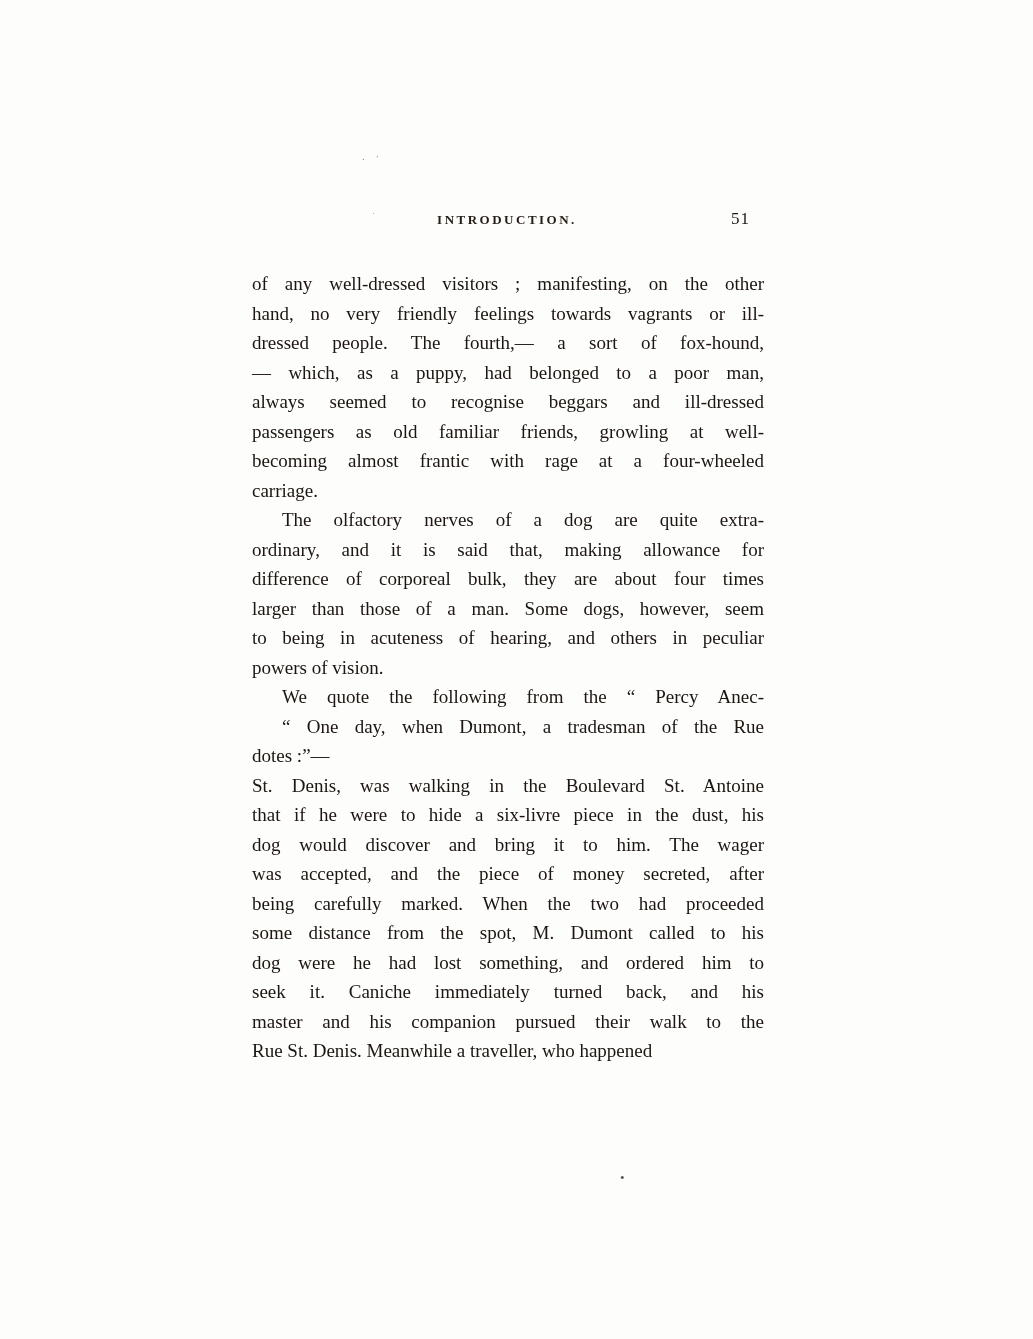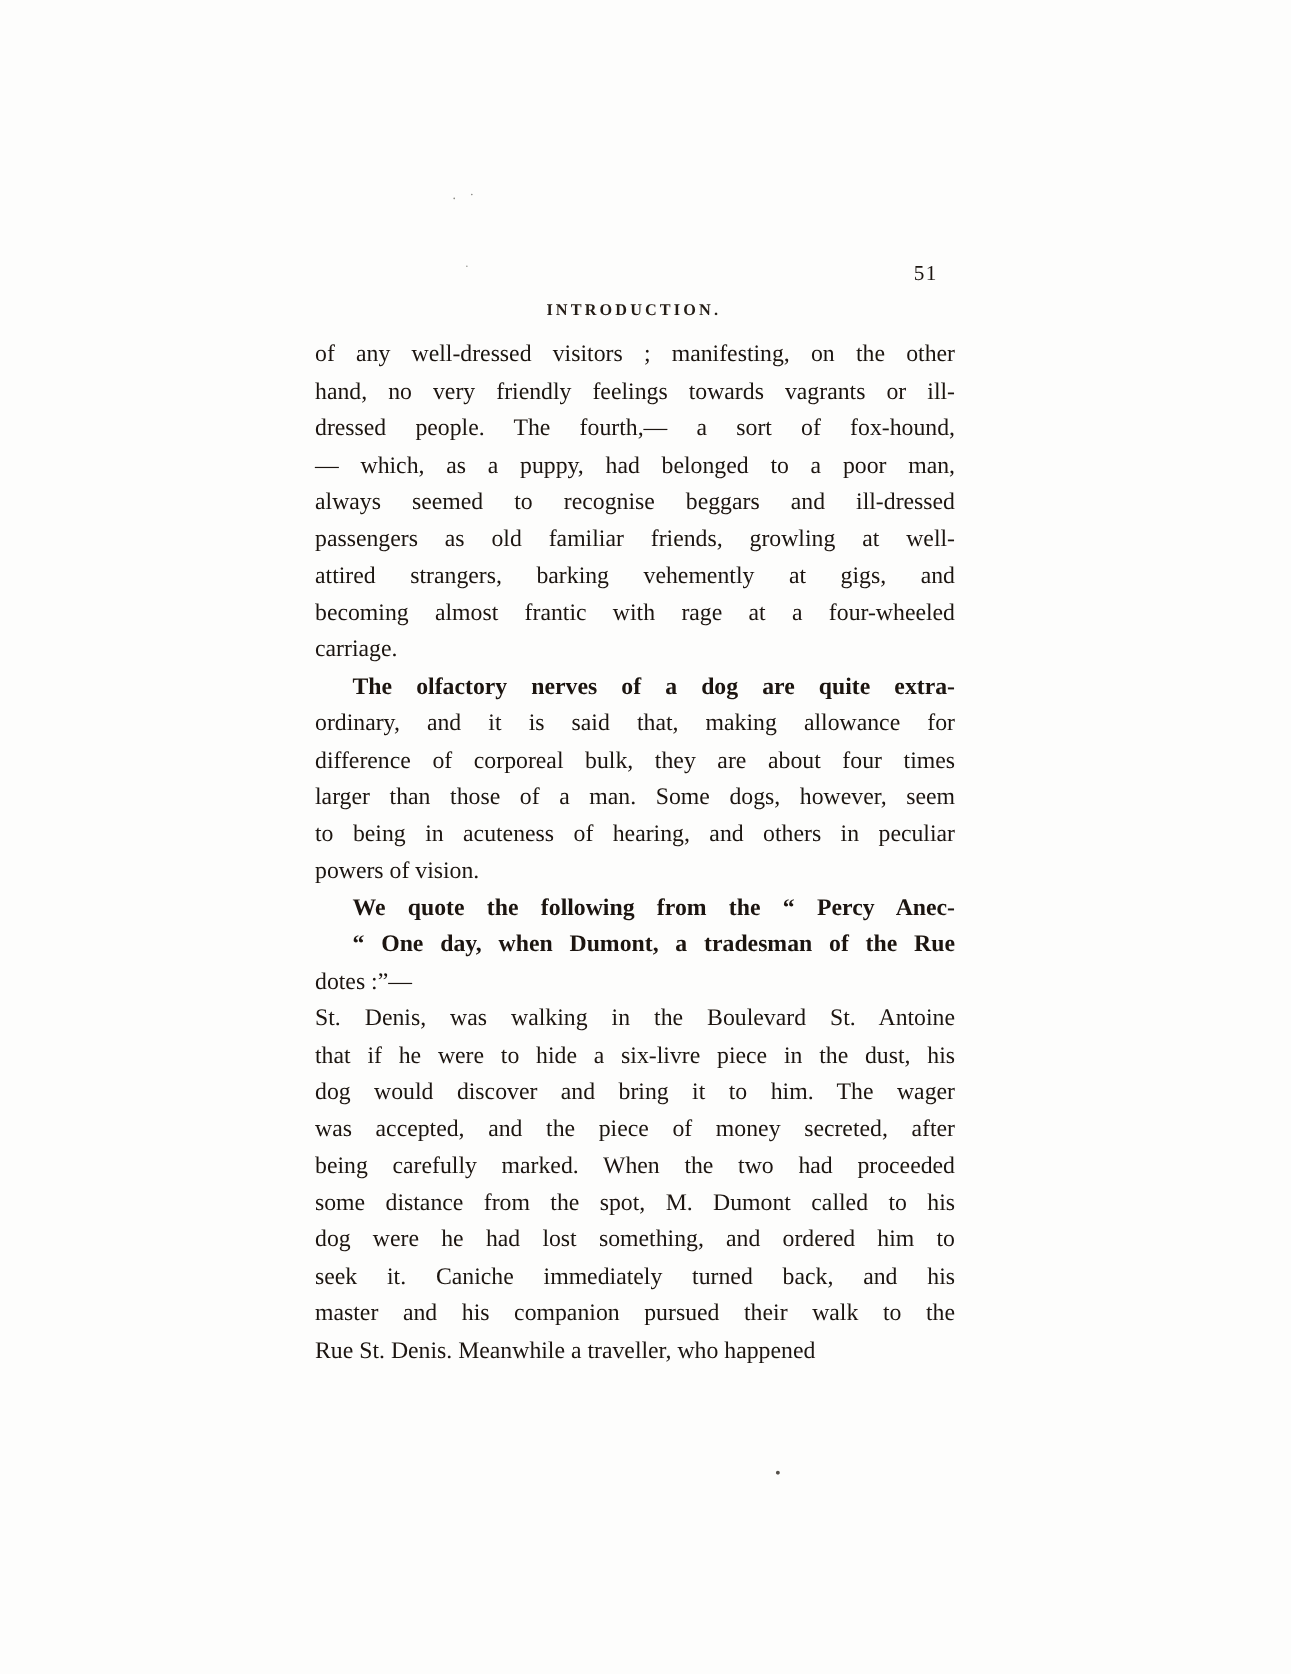--- a/index.html
+++ b/index.html
@@ -24,21 +24,20 @@
     width: 510px;
     height: 24px;
   }
   .running-title {
     display: block;
     text-align: center;
     font-size: 13px;
     font-weight: bold;
     letter-spacing: 2.5px;
     color: #241c15;
-    margin-top: 28px;
   }
   .page-number {
     position: absolute;
     right: 12px;
     top: -3px;
     font-size: 17px;
     font-weight: normal;
     letter-spacing: 1px;
   }
   .text-block {
@@ -52,21 +51,20 @@
   .line {
     text-align: justify;
     text-align-last: justify;
     white-space: normal;
   }
   .line.last {
     text-align-last: left;
   }
   .line.indent {
     text-indent: 30px;
-    font-weight: bold;
   }
   .scan-mark {
     position: absolute;
     color: #8a8a85;
     font-size: 11px;
     letter-spacing: 4px;
   }
   .scan-mark.top { left: 362px; top: 150px; }
   .scan-mark.mid { left: 372px; top: 208px; font-size: 9px; }
   .scan-mark.bottom { left: 620px; top: 1170px; color: #55504a; font-size: 13px; }
@@ -85,21 +83,20 @@
     <span class="page-number">51</span>
   </div>
 
   <div class="text-block" id="text-block">
       <div class="line">of any well-dressed visitors ; manifesting, on the other</div>
       <div class="line">hand, no very friendly feelings towards vagrants or ill-</div>
       <div class="line">dressed people.  The fourth,— a sort of fox-hound,</div>
       <div class="line">— which, as a puppy, had belonged to a poor man,</div>
       <div class="line">always seemed to recognise beggars and ill-dressed</div>
       <div class="line">passengers as old familiar friends, growling at well-</div>
-      <div class="line">attired strangers, barking vehemently at gigs, and</div>
       <div class="line">becoming almost frantic with rage at a four-wheeled</div>
       <div class="line last">carriage.</div>
       <div class="line indent">The olfactory nerves of a dog are quite extra-</div>
       <div class="line">ordinary, and it is said that, making allowance for</div>
       <div class="line">difference of corporeal bulk, they are about four times</div>
       <div class="line">larger than those of a man.  Some dogs, however, seem</div>
       <div class="line">to being in acuteness of hearing, and others in peculiar</div>
       <div class="line last">powers of vision.</div>
       <div class="line indent">We quote the following from the “ Percy Anec-</div>
       <div class="line indent">“ One day, when Dumont, a tradesman of the Rue</div>

